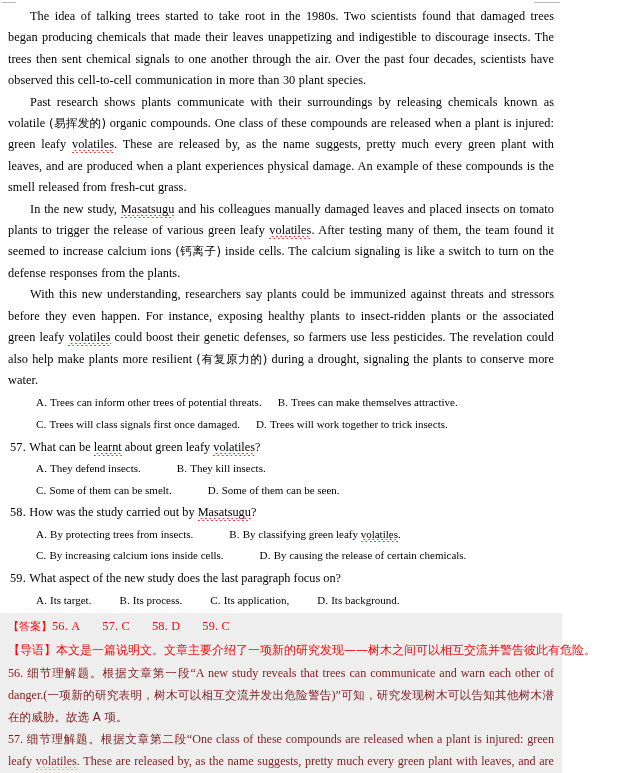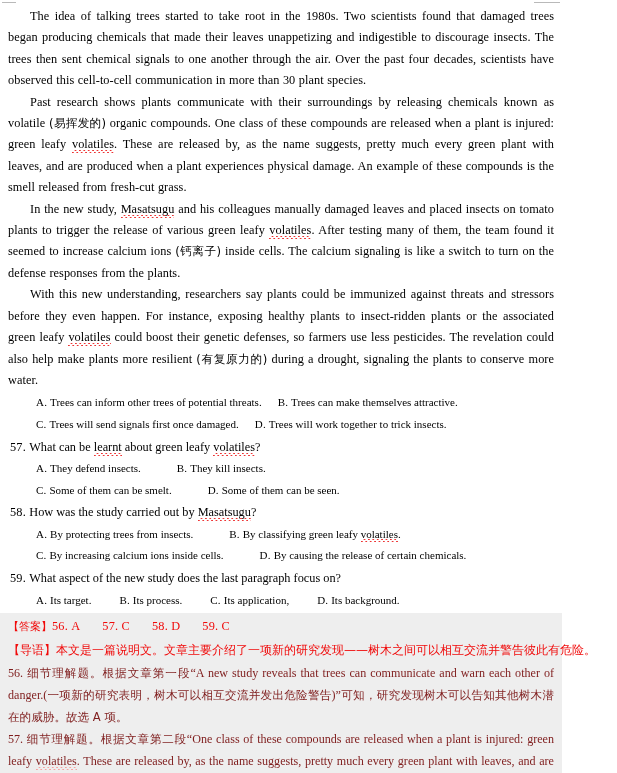--- a/index.html
+++ b/index.html
@@ -158,21 +158,21 @@
 
       <p class="para"><span>In the new study, </span><span class="sp">Masatsugu</span><span> and his colleagues manually damaged leaves and placed insects on tomato plants to trigger the release of various green leafy </span><span class="sp">volatiles</span><span>. After testing many of them, the team found it seemed to increase calcium ions </span><span class="cn">(钙离子)</span><span> inside cells. The calcium signaling is like a switch to turn on the defense responses from the plants.</span></p>
 
       <p class="para"><span>With this new understanding, researchers say plants could be immunized against threats and stressors before they even happen. For instance, exposing healthy plants to insect-ridden plants or the associated green leafy </span><span class="sp">volatiles</span><span> could boost their genetic defenses, so farmers use less pesticides. The revelation could also help make plants more resilient </span><span class="cn">(有复原力的)</span><span> during a drought, signaling the plants to conserve more water.</span></p>
 
     </div>
 
     <div id="questions-root">
         <div class="q-block">
           <div class="opt-row"><span class="opt"><span class="lbl">A. </span><span>Trees can inform other trees of potential threats.</span></span><span style="display: inline-block; width: 16px;"></span><span class="opt"><span class="lbl">B. </span><span>Trees can make themselves attractive.</span></span></div>
-          <div class="opt-row"><span class="opt"><span class="lbl">C. </span><span>Trees will send signals first once damaged.</span></span><span style="display: inline-block; width: 16px;"></span><span class="opt"><span class="lbl">D. </span><span>Trees will work together to trick insects.</span></span></div>
+          <div class="opt-row"><span class="opt"><span class="lbl">C. </span><span>Trees will class signals first once damaged.</span></span><span style="display: inline-block; width: 16px;"></span><span class="opt"><span class="lbl">D. </span><span>Trees will work together to trick insects.</span></span></div>
         </div>
         <div class="q-block">
           <div class="q-stem"><span class="qnum">57. </span><span><span>What can be </span><span class="sp">learnt</span><span> about green leafy </span><span class="sp">volatiles</span><span>?</span></span></div>
           <div class="opt-row"><span class="opt"><span class="lbl">A. </span><span>They defend insects.</span></span><span style="display: inline-block; width: 36px;"></span><span class="opt"><span class="lbl">B. </span><span>They kill insects.</span></span></div>
           <div class="opt-row"><span class="opt"><span class="lbl">C. </span><span>Some of them can be smelt.</span></span><span style="display: inline-block; width: 36px;"></span><span class="opt"><span class="lbl">D. </span><span>Some of them can be seen.</span></span></div>
         </div>
         <div class="q-block">
           <div class="q-stem"><span class="qnum">58. </span><span><span>How was the study carried out by </span><span class="sp">Masatsugu</span><span>?</span></span></div>
           <div class="opt-row"><span class="opt"><span class="lbl">A. </span><span>By protecting trees from insects.</span></span><span style="display: inline-block; width: 36px;"></span><span class="opt"><span class="lbl">B. </span><span>By classifying green leafy <span class="sp">volatiles</span>.</span></span></div>
           <div class="opt-row"><span class="opt"><span class="lbl">C. </span><span>By increasing calcium ions inside cells.</span></span><span style="display: inline-block; width: 36px;"></span><span class="opt"><span class="lbl">D. </span><span>By causing the release of certain chemicals.</span></span></div>

